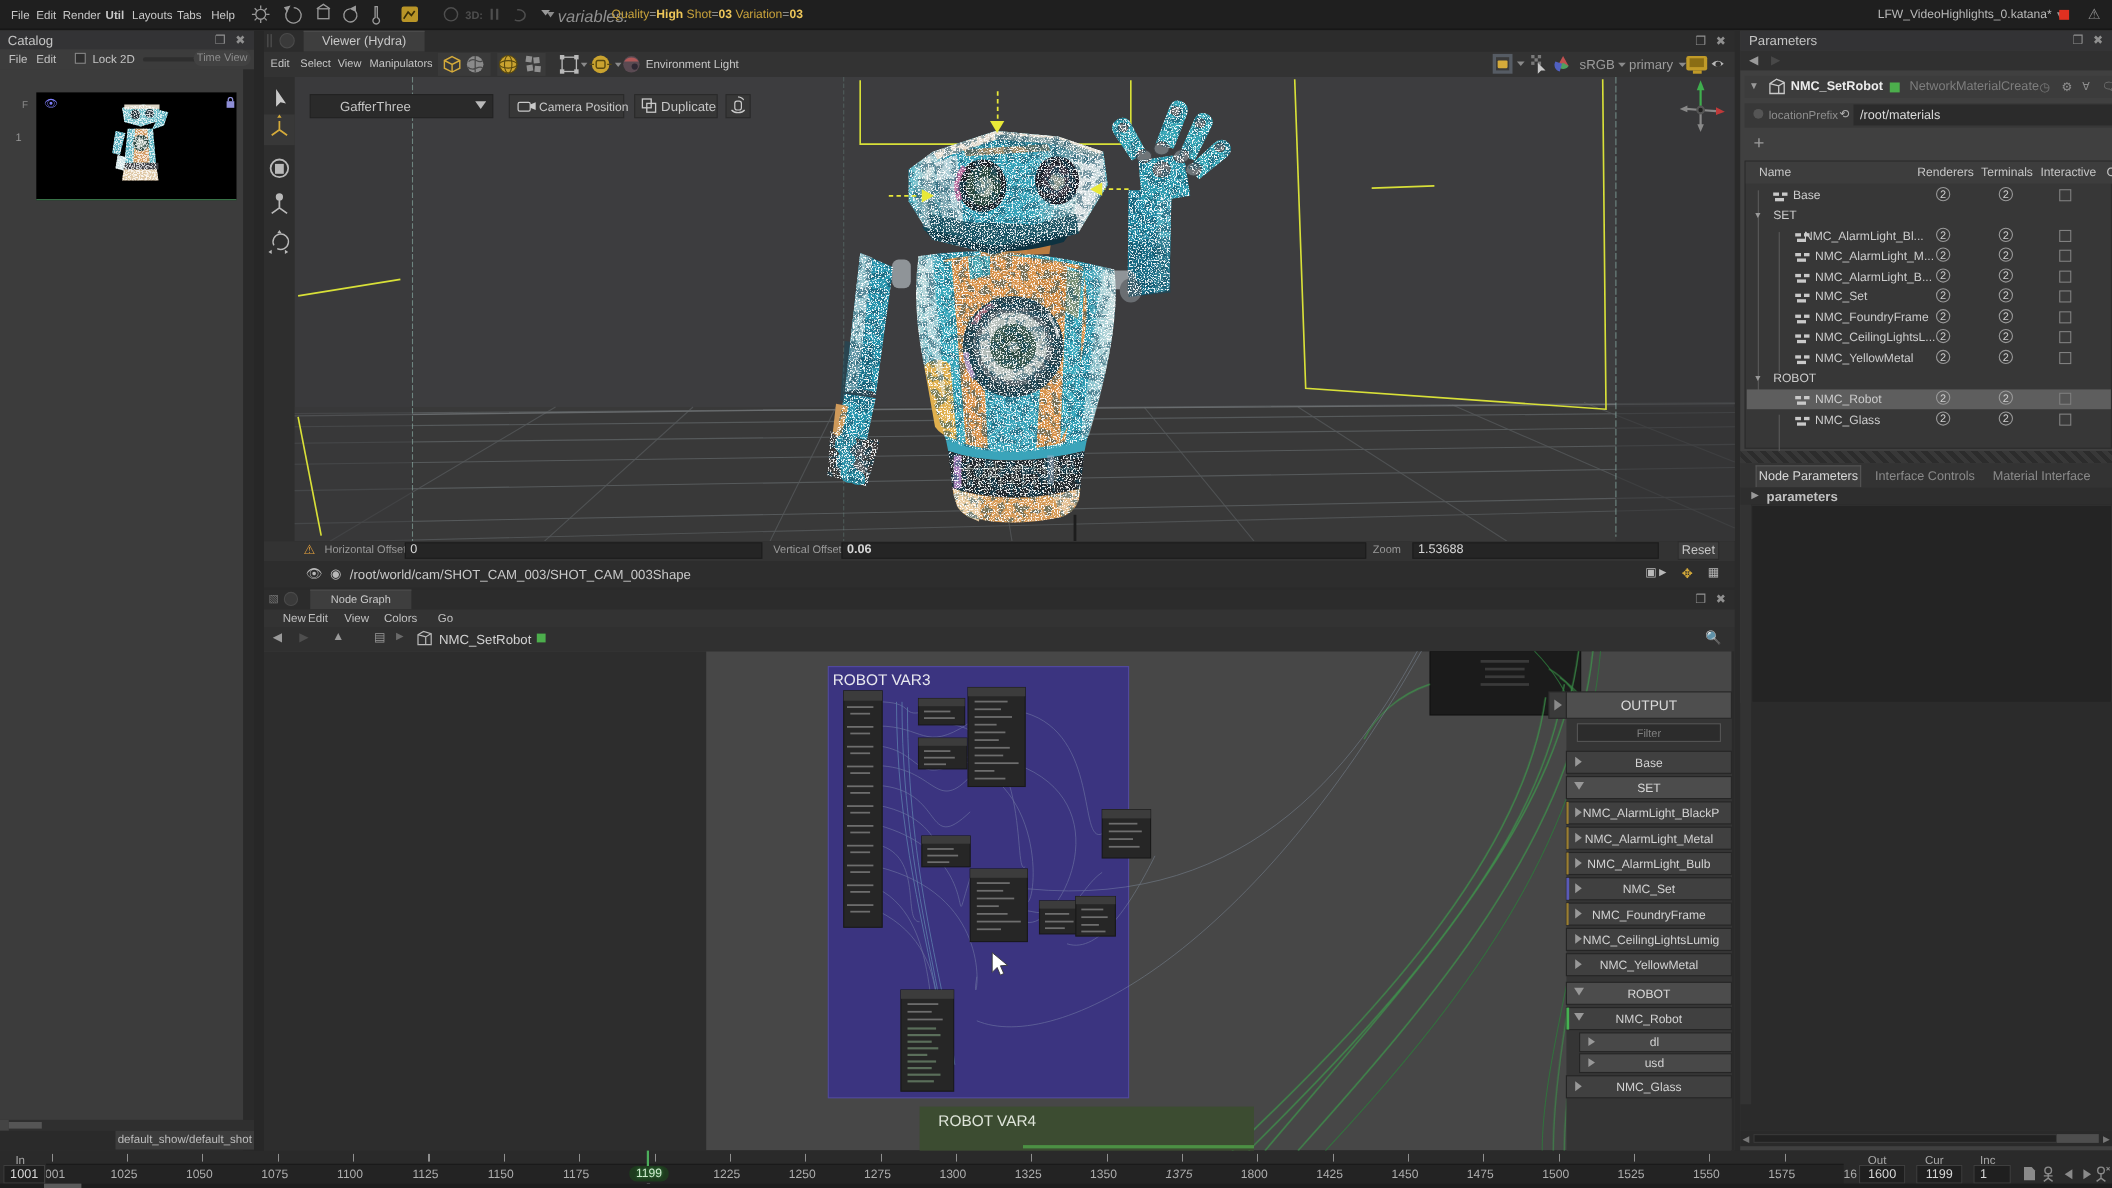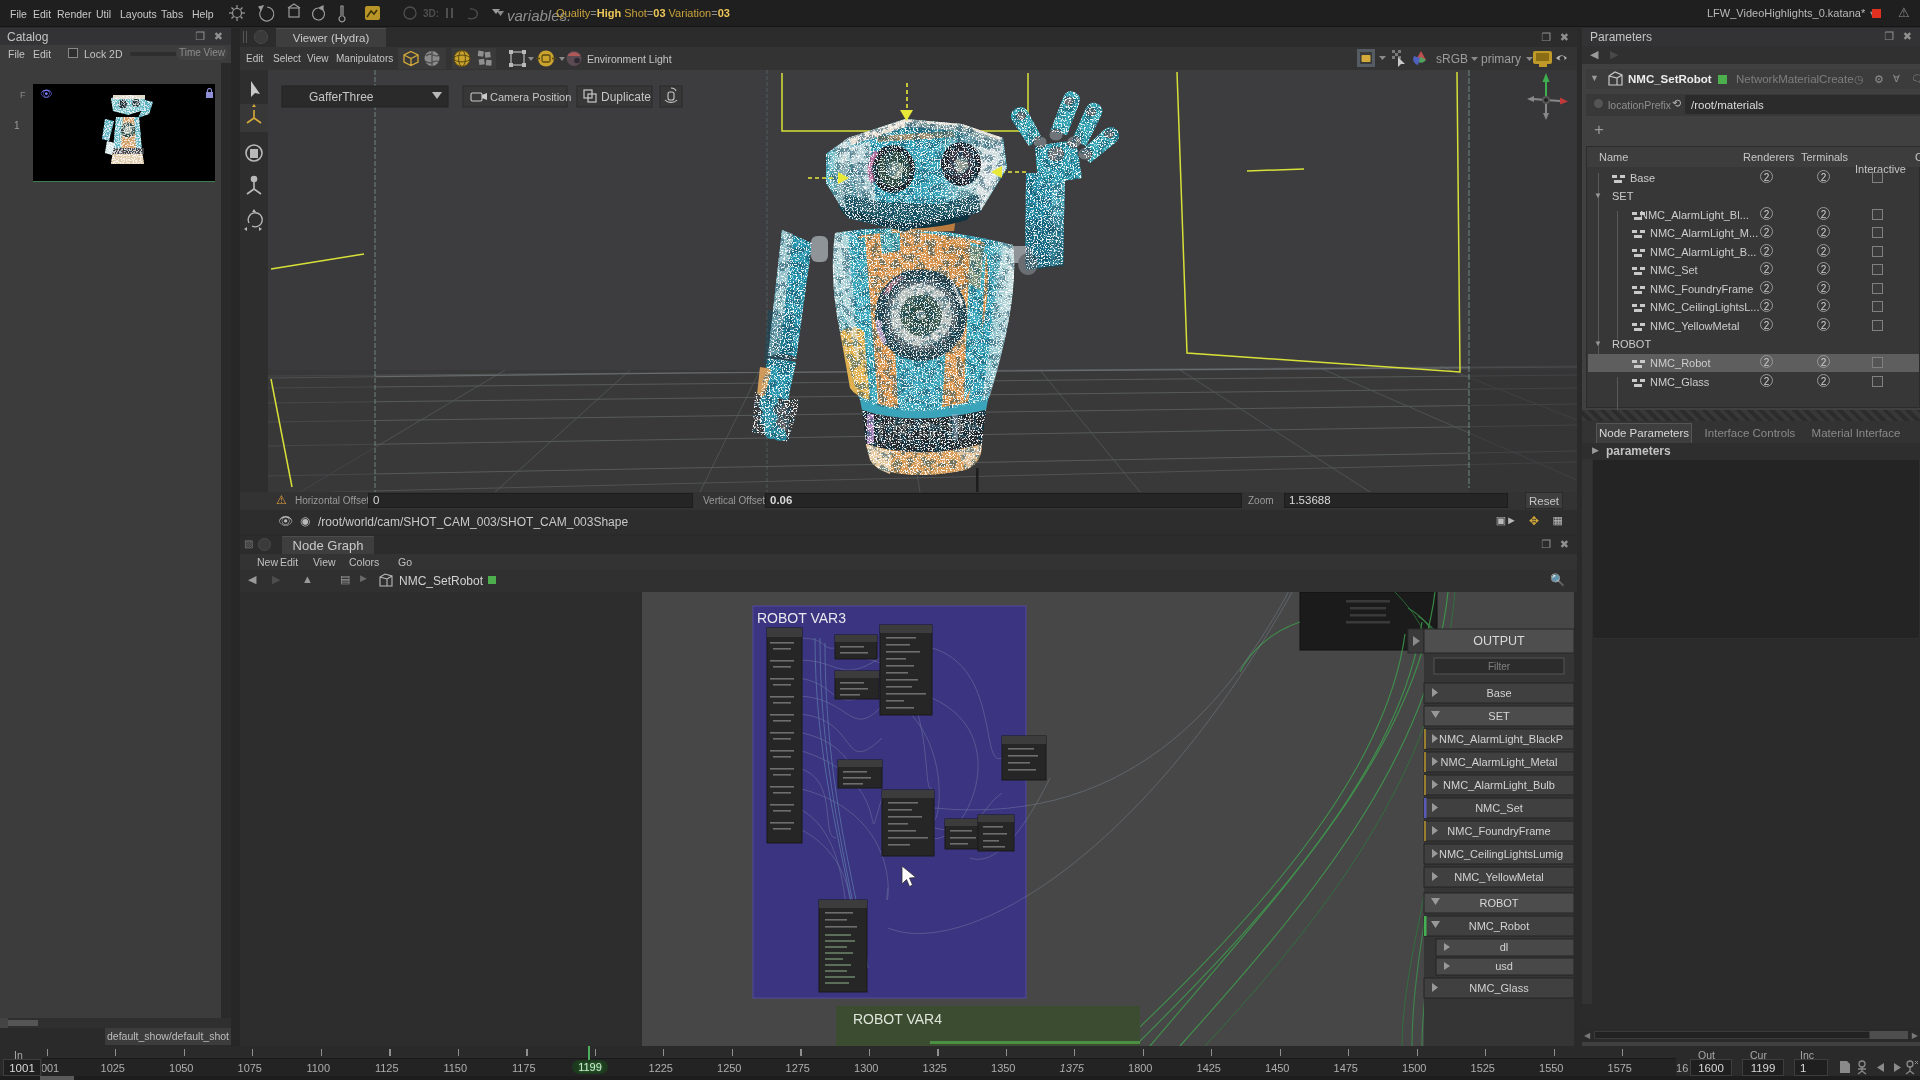--- a/index.html
+++ b/index.html
@@ -21,21 +21,21 @@
 </style>
 </head>
 <body>
 <div id="stage">
 
   <div class="abs" style="left:0;top:0;width:1920px;height:27px;background:#1f1f1f;border-bottom:1px solid #151515;">
     <div style="color:#c9c9c9;font-size:10.5px;">
       <span class="abs" style="left:10px;top:8px;">File</span>
       <span class="abs" style="left:33px;top:8px;">Edit</span>
       <span class="abs" style="left:57px;top:8px;">Render</span>
-      <span class="abs" style="left:96px;top:8px;">Util</span>
+      <span class="abs" style="left:96px;top:8px;font-weight:bold;">Util</span>
       <span class="abs" style="left:120px;top:8px;">Layouts</span>
       <span class="abs" style="left:161px;top:8px;">Tabs</span>
       <span class="abs" style="left:192px;top:8px;">Help</span>
     </div>
 
     <svg class="abs" style="left:225px;top:0;width:430px;height:27px" viewBox="0 0 430 27">
       <g stroke="#9a9a9a" fill="none" stroke-width="1.2">
         <circle cx="12" cy="13" r="4.5"></circle>
         <g stroke="#9a9a9a">
             <line x1="12" y1="5" x2="12" y2="8"></line>
@@ -514,21 +514,21 @@
       <span style="position:absolute;right:38px;top:4px;color:#d4aa3a;font-size:12px;">✥</span>
       <span style="position:absolute;right:14px;top:4px;color:#b9b9b9;font-size:11px;">▦</span>
     </div>
   </div>
 
   <div class="abs" style="left:240px;top:536px;width:1337px;height:510px;background:#2e2e2e;" id="ngraph">
 
     <div class="abs" style="left:0;top:0;width:1337px;height:18px;background:#2c2c2c;">
       <div class="abs" style="left:4px;top:2px;color:#777;font-size:10px;">▧</div>
       <div class="abs" style="left:18px;top:2px;width:13px;height:13px;border-radius:7px;background:#3a3a3a;border:1px solid #4a4a4a;"></div>
-      <div class="abs" style="left:42px;top:0px;width:92px;height:18px;background:#3e3e3e;color:#c9c9c9;font-size:13px;text-align:center;line-height:17px;border-top:1px solid #4c4c4c;">Node Graph</div>
+      <div class="abs" style="left:42px;top:0px;width:92px;height:18px;background:#3e3e3e;color:#c9c9c9;font-size:10px;text-align:center;line-height:17px;border-top:1px solid #4c4c4c;">Node Graph</div>
       <span class="picon" style="position:absolute;right:26px;top:2px;">❐</span>
       <span class="picon" style="position:absolute;right:8px;top:2px;">✖</span>
     </div>
 
     <div class="abs" style="left:0;top:18px;width:1337px;height:16px;background:#333;color:#c0c0c0;font-size:11.5px;">
       <span style="position:absolute;left:5px;top:2px;font-size:10.5px;margin-left:12px;">New</span>
       <span style="position:absolute;left:40px;top:2px;font-size:10.5px;">Edit</span>
       <span style="position:absolute;left:73px;top:2px;font-size:10.5px;">View</span>
       <span style="position:absolute;left:109px;top:2px;font-size:10.5px;">Colors</span>
       <span style="position:absolute;left:158px;top:2px;font-size:10.5px;">Go</span>
@@ -870,21 +870,21 @@
         <span style="position:absolute;left:6px;top:4px;color:#dcdcdc;font-size:11.5px;">/root/materials</span>
       </div>
     </div>
     <div class="abs" style="left:12px;top:92px;color:#9a9a9a;font-size:17px;">+</div>
 
     <div class="abs" style="left:4px;top:118px;width:334px;height:262px;background:#373737;border:1px solid #2c2c2c;">
       <div style="position:absolute;left:0;top:0;width:334px;height:20px;color:#c6c6c6;font-size:11px;background:#3d3d3d;">
         <span style="position:absolute;left:12px;top:4px;">Name</span>
         <span style="position:absolute;left:156px;top:4px;">Renderers</span>
         <span style="position:absolute;left:214px;top:4px;">Terminals</span>
-        <span style="position:absolute;left:268px;top:16px;">Interactive</span>
+        <span style="position:absolute;left:268px;top:4px;">Interactive</span>
         <span style="position:absolute;left:328px;top:4px;">C</span>
       </div>
 
       <div style="position:absolute;left:11px;top:26px;width:1px;height:186px;background:#5a5a5a;"></div>
       <div style="position:absolute;left:30px;top:64px;width:1px;height:128px;background:#5a5a5a;"></div>
       <div style="position:absolute;left:30px;top:230px;width:1px;height:36px;background:#5a5a5a;"></div>
       <div class="trow" style="top:22px;">
           <span class="ni" style="left:24px;"></span>
           <span class="tname" style="left:42px;">Base</span>
           <span class="c2" style="left:172px;">2</span>

